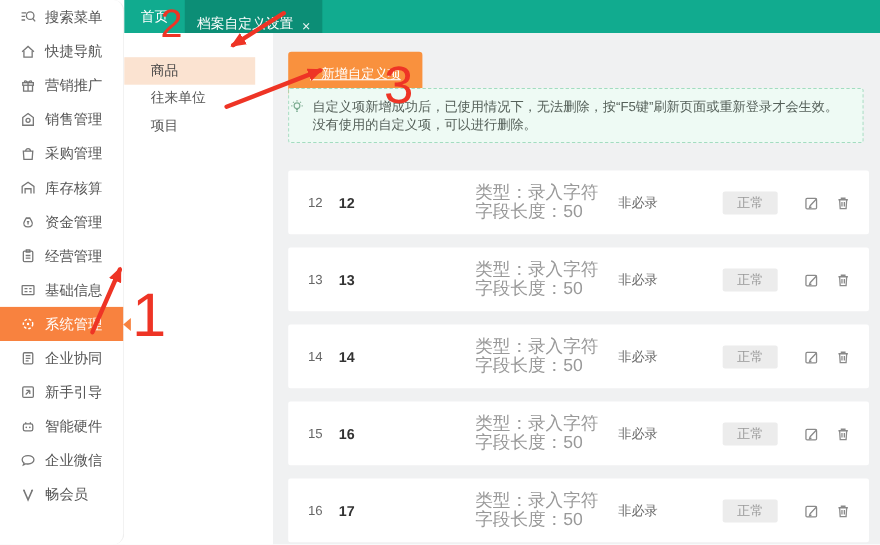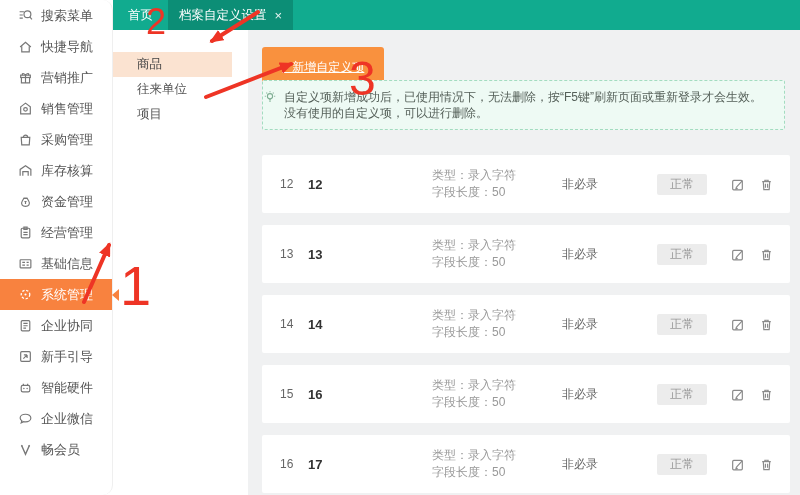--- a/index.html
+++ b/index.html
@@ -20,21 +20,21 @@
   .side-item.selected{background:var(--orange);color:#fff;}
   .side-item.selected .icn{color:#fff;}
   .side-item.selected::after{content:'';position:absolute;right:-7px;top:50%;margin-top:-6px;
     width:0;height:0;border-right:7px solid var(--orange);
     border-top:6px solid transparent;border-bottom:6px solid transparent;}
 
   
   .topbar{position:absolute;left:113px;top:0;width:687px;height:30px;background:var(--teal);
     display:flex;align-items:stretch;z-index:2;}
   .tab{display:flex;align-items:center;padding:0 15px;font-size:12.5px;color:#fff;cursor:pointer;}
-  .tab.active{background:var(--teal-dark);padding:0 11px;}
+  .tab.active{background:var(--teal-dark);padding:0 11px;align-items:flex-end;}
   .tab .close{margin-left:8px;font-size:13px;line-height:1;opacity:.9;cursor:pointer;}
 
   
   .submenu{position:absolute;left:113px;top:30px;width:135px;height:465px;background:#fff;z-index:1;padding-top:22px;}
   .sub-item{height:25px;line-height:25px;padding-left:24px;margin-right:16px;font-size:12.5px;
     color:#555;cursor:pointer;}
   .sub-item.selected{background:var(--peach);color:#444;}
 
   
   .content{position:absolute;left:248px;top:30px;width:552px;height:465px;background:var(--bg);}
@@ -42,21 +42,21 @@
     color:#fff;font-size:12px;border:none;border-radius:3px;cursor:pointer;font-family:inherit;text-decoration:underline;}
   .tipbox{position:absolute;left:14px;top:50px;width:523px;background:var(--tip-bg);
     border:1px dashed var(--tip-border);border-radius:2px;padding:8px 0;display:flex;gap:7px;}
   .tipbox .bulb{flex:0 0 auto;width:14px;height:14px;color:#7fae93;margin-top:1px;}
   .tiplines{font-size:12px;line-height:16px;color:#556059;}
 
   .rows{position:absolute;left:14px;top:125px;width:528px;}
   .row{display:flex;align-items:center;height:58px;margin-bottom:12px;background:#fff;border-radius:2px;}
   .c-idx{width:28px;margin-left:18px;font-size:12px;color:#666;}
   .c-name{width:124px;font-size:13px;font-weight:600;color:#333;}
-  .c-type{width:130px;font-size:12px;line-height:17px;color:#999;}
+  .c-type{width:130px;font-size:16px;line-height:17px;color:#999;}
   .c-req{width:95px;font-size:12px;color:#666;}
   .c-badge-wrap{width:62px;}
   .badge{display:inline-block;padding:2px 13px;background:var(--badge-bg);color:#999;
     font-size:12px;border-radius:2px;}
   .row-actions{margin-left:auto;padding-right:16px;display:flex;gap:14px;}
   .icon-btn{width:15px;height:15px;color:#8a8a8a;cursor:pointer;display:inline-flex;}
 
   
   .ann-svg{position:absolute;left:0;top:0;width:800px;height:495px;z-index:50;pointer-events:none;}
   .ann-svg line{stroke:var(--red);stroke-width:4;stroke-linecap:round;}

